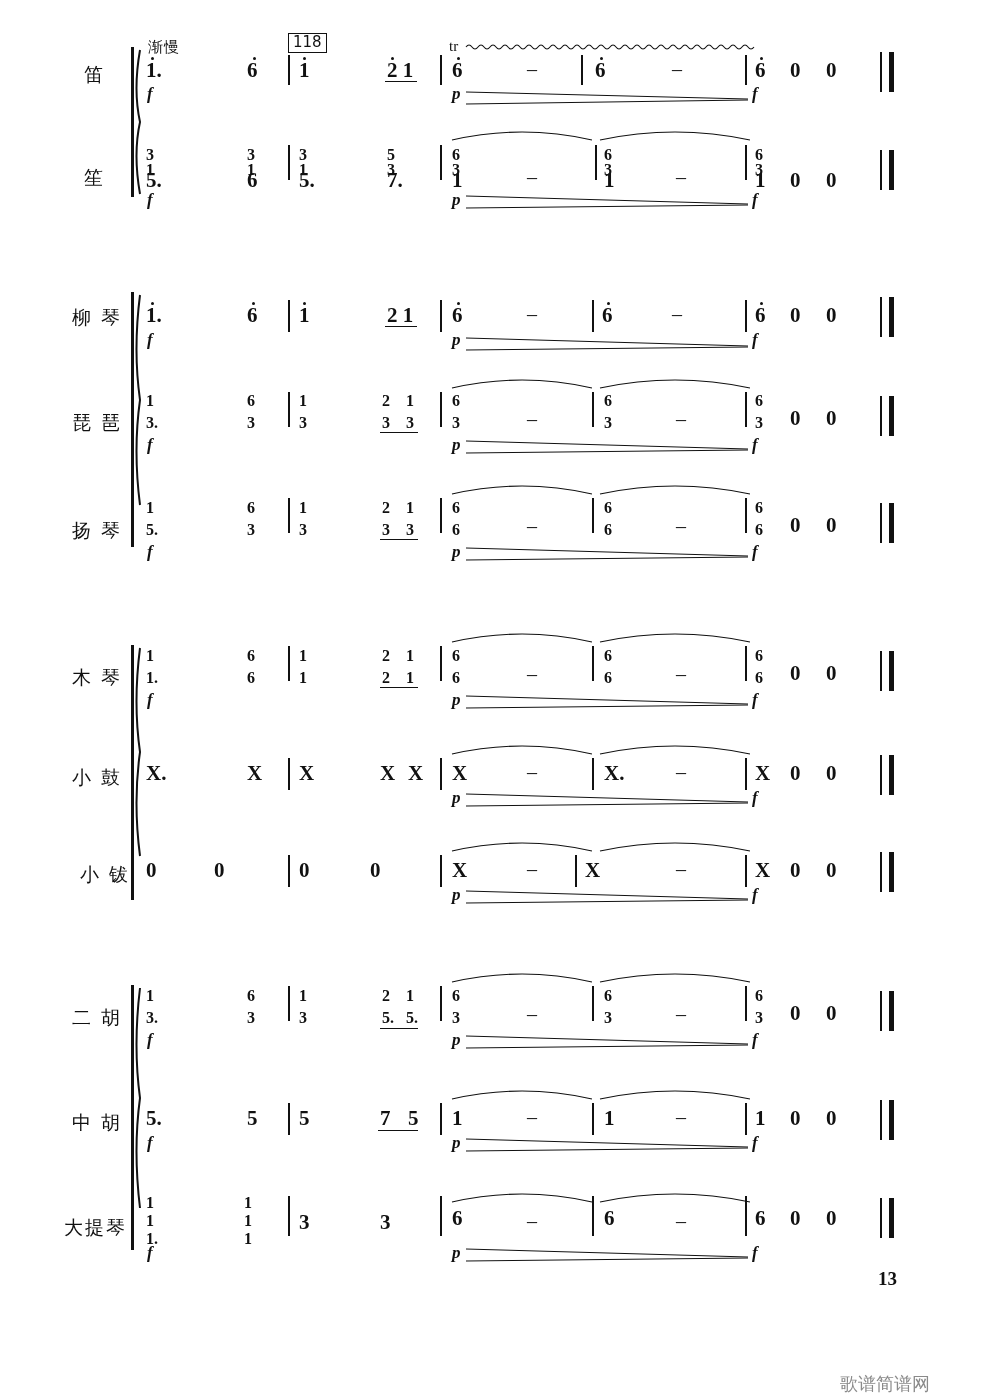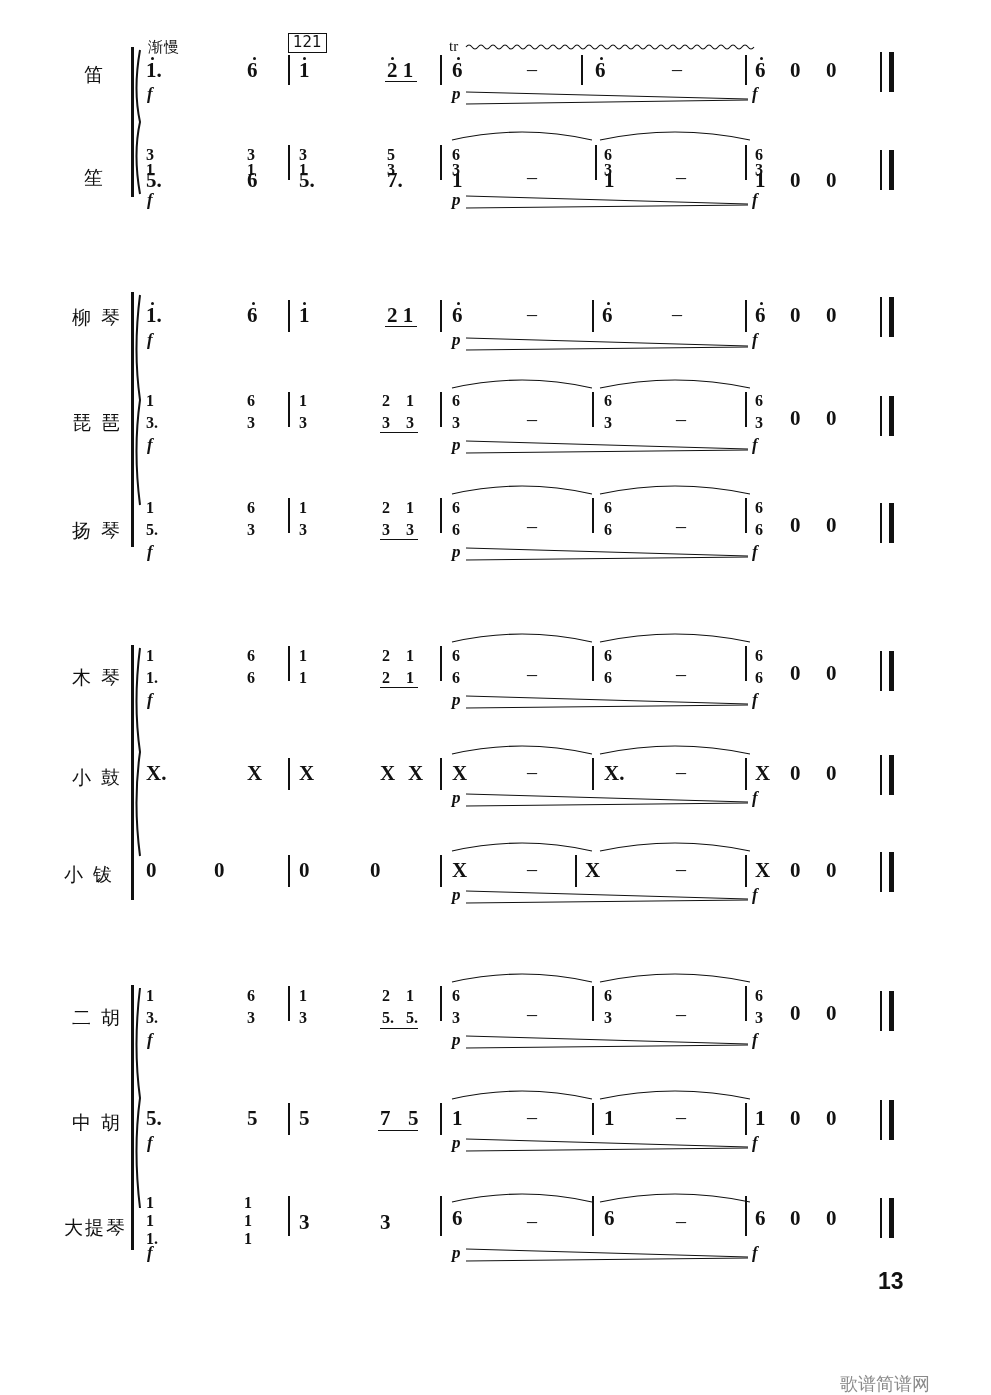--- a/index.html
+++ b/index.html
@@ -78,22 +78,22 @@
     font-size:15px;
     letter-spacing:1px;
   }
   .tr-mark{
     position:absolute;
     font-family:"Liberation Serif", serif;
     font-size:15px;
   }
   .pagenum{
     position:absolute;
-    font-family:Liberation Sans, sans-serif;
-    font-size:23px;
+    font-family:Liberation Serif, serif;
+    font-size:19px;
     font-weight:700;
   }
   .watermark{
     position:absolute;
     font-family:"DejaVu Sans", sans-serif;
     font-size:18px;
     color:#8a8a8a;
   }
   .underline{
     position:absolute;background:#111;height:1.4px;
@@ -103,21 +103,21 @@
   }
   svg{display:block;overflow:visible;}
   .ovl{position:absolute;left:0;top:0;width:991px;height:1395px;pointer-events:none;}
 </style>
 </head>
 <body>
 
 <div class="page">
 
   <div class="tempo-text" style="left:148px;top:38px;">渐慢</div>
-  <div class="rehearsal" style="left:288px;top:33px;">121</div>
+  <div class="rehearsal" style="left:288px;top:33px;">118</div>
   <div class="tr-mark" style="left:449px;top:38px;">tr</div>
 
   <svg class="ovl">
     <path d="M466 47 q3 -4 6 0 q3 4 6 0 q3 -4 6 0 q3 4 6 0 q3 -4 6 0 q3 4 6 0 q3 -4 6 0 q3 4 6 0 q3 -4 6 0 q3 4 6 0 q3 -4 6 0 q3 4 6 0 q3 -4 6 0 q3 4 6 0 q3 -4 6 0 q3 4 6 0 q3 -4 6 0 q3 4 6 0 q3 -4 6 0 q3 4 6 0 q3 -4 6 0 q3 4 6 0 q3 -4 6 0 q3 4 6 0 q3 -4 6 0 q3 4 6 0 q3 -4 6 0 q3 4 6 0 q3 -4 6 0 q3 4 6 0 q3 -4 6 0 q3 4 6 0 q3 -4 6 0 q3 4 6 0 q3 -4 6 0 q3 4 6 0 q3 -4 6 0 q3 4 6 0 q3 -4 6 0 q3 4 6 0 q3 -4 6 0 q3 4 6 0 q3 -4 6 0 q3 4 6 0 q3 -4 6 0 q3 4 6 0 q3 -4 6 0 q3 4 6 0" fill="none" stroke="#111" stroke-width="1.1"></path>
   </svg>
 
   <div class="sys-bar" style="left:131px;top:47px;width:3px;height:150px;"></div>
   <svg class="ovl">
     <path d="M140 50 q-7 40 0 72 q-7 32 0 72" fill="none" stroke="#111" stroke-width="2"></path>
   </svg>
@@ -367,21 +367,21 @@
   <div class="endbar" style="left:880px;top:755px;"></div>
   <div class="dyn" style="left:452px;top:788px;">p</div>
   <div class="dyn" style="left:752px;top:788px;">f</div>
   <svg class="ovl">
     <path d="M452 754 q70 -16 140 0" stroke="#111" stroke-width="1.2" fill="none"></path>
     <path d="M600 754 q75 -16 150 0" stroke="#111" stroke-width="1.2" fill="none"></path>
     <path d="M466 794 L748 802" stroke="#111" stroke-width="1" fill="none"></path>
     <path d="M466 806 L748 803" stroke="#111" stroke-width="1" fill="none"></path>
   </svg>
 
-  <div class="inst-name" style="left:64px;top:862px;">小 钹</div>
+  <div class="inst-name" style="left:80px;top:862px;">小 钹</div>
   <div class="num" style="left:146px;top:860px;">0</div>
   <div class="num" style="left:214px;top:860px;">0</div>
   <div class="barline" style="left:288px;top:855px;height:32px;"></div>
   <div class="num" style="left:299px;top:860px;">0</div>
   <div class="num" style="left:370px;top:860px;">0</div>
   <div class="barline" style="left:440px;top:855px;height:32px;"></div>
   <div class="num" style="left:452px;top:860px;">X</div>
   <div class="dash" style="left:527px;top:858px;">–</div>
   <div class="barline" style="left:575px;top:855px;height:32px;"></div>
   <div class="num" style="left:585px;top:860px;">X</div>

